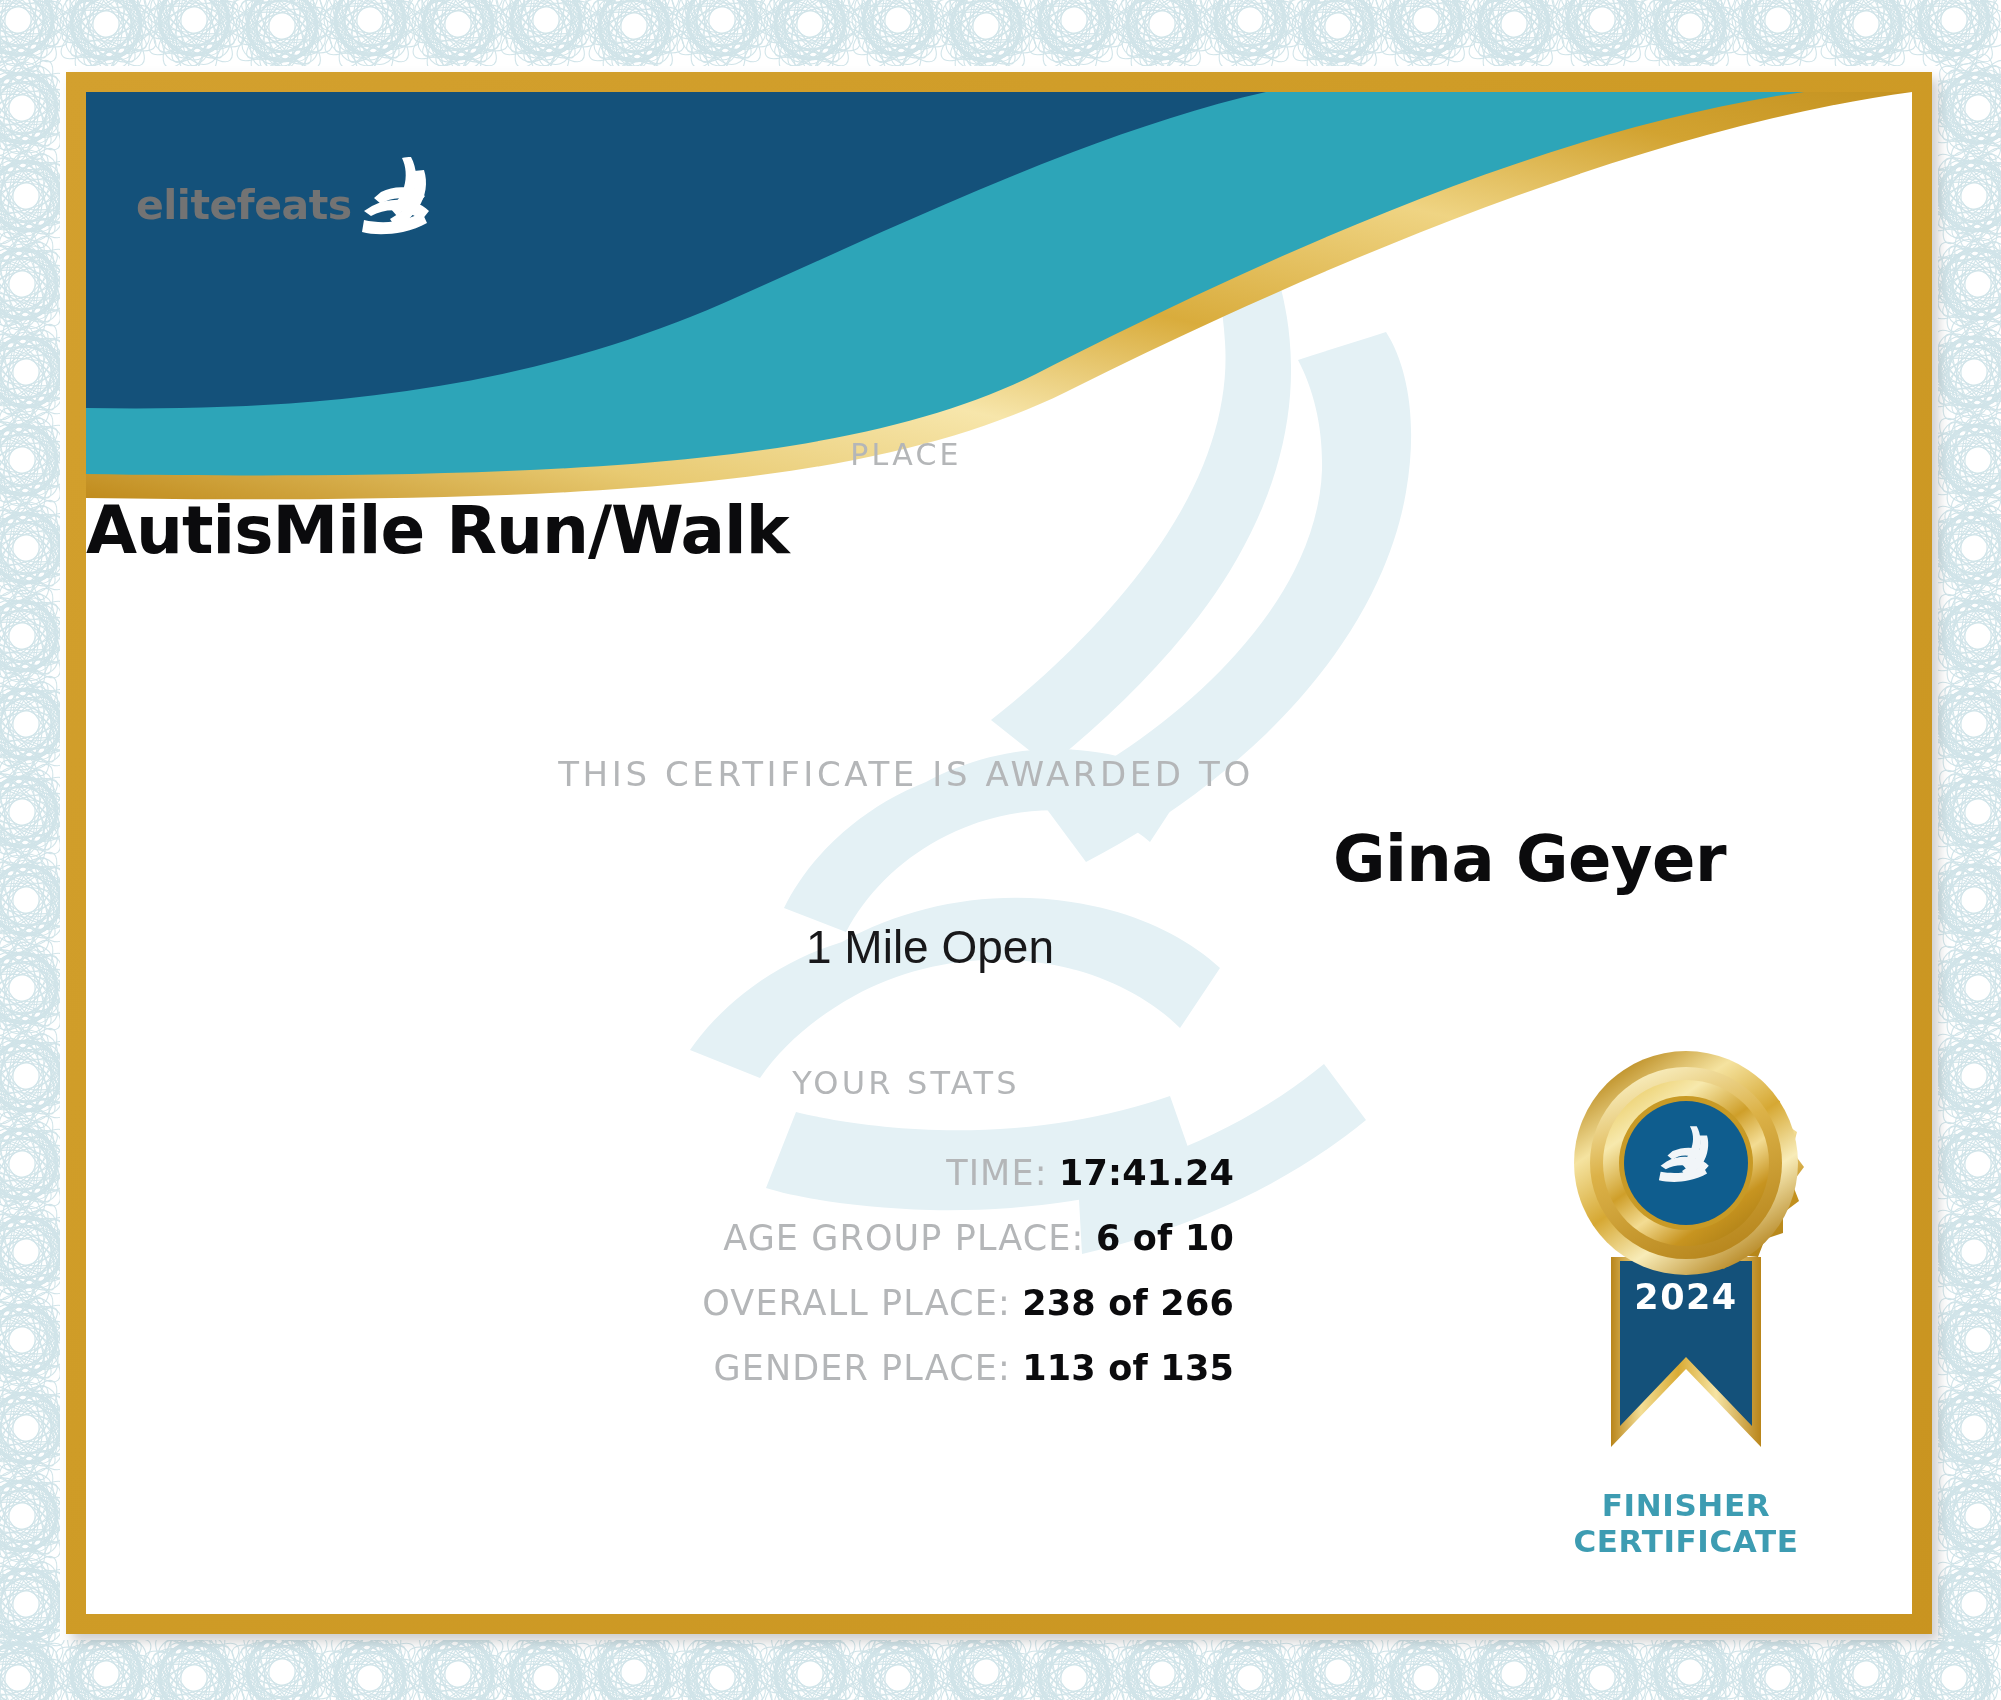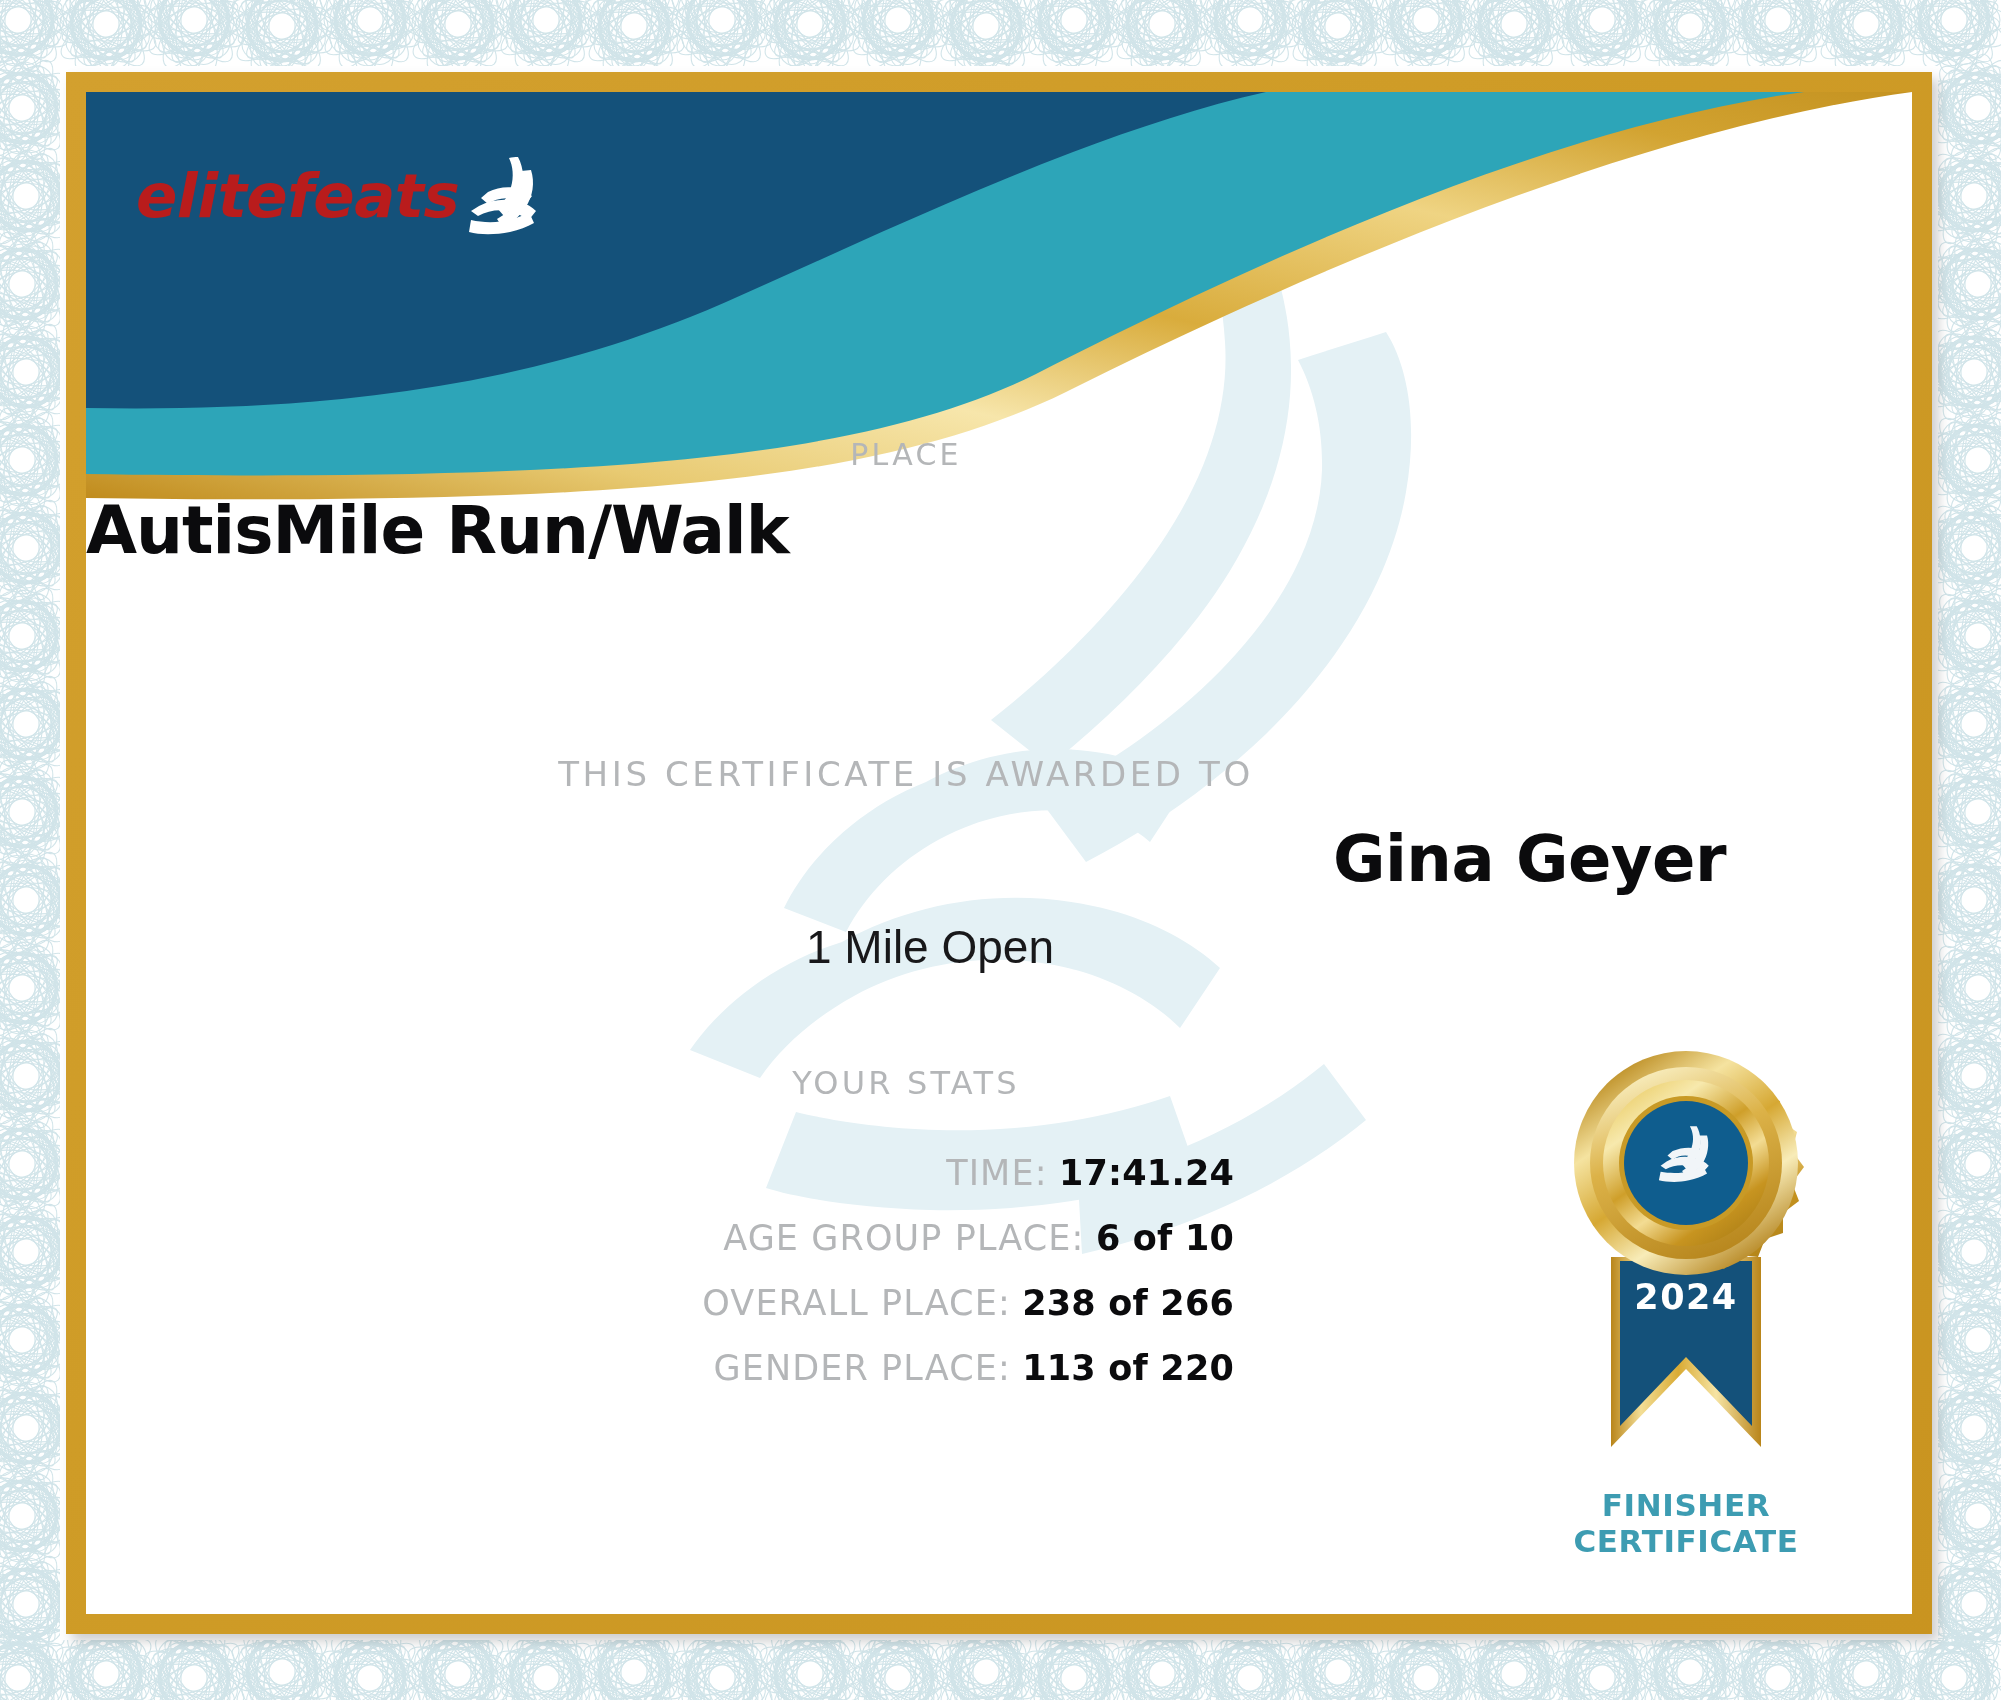--- a/index.html
+++ b/index.html
@@ -67,27 +67,26 @@
   .brand-logo {
     position: absolute;
     left: 50px;
     top: 62px;
     display: flex;
     align-items: flex-end;
     z-index: 6;
   }
 
   .brand-wordmark {
-    color: #b91c1c;
-    font-size: 61px;
+    color: #737373;
+    font-size: 41px;
     font-weight: 700;
     letter-spacing: -0.5px;
     line-height: 1;
     font-family: "DejaVu Sans", sans-serif;
-    font-style: italic;
   }
 
   .brand-wing {
     margin-left: 4px;
     margin-bottom: -12px;
   }
 
   
   .watermark {
     position: absolute;
@@ -430,21 +429,21 @@
           <div class="stat-row">
             <span class="stat-label">AGE GROUP PLACE:</span>
             <span class="stat-value">6 of 10</span>
           </div>
           <div class="stat-row">
             <span class="stat-label">OVERALL PLACE:</span>
             <span class="stat-value">238 of 266</span>
           </div>
           <div class="stat-row">
             <span class="stat-label">GENDER PLACE:</span>
-            <span class="stat-value">113 of 220</span>
+            <span class="stat-value">113 of 135</span>
           </div>
         </div>
 
         <svg class="medal-seal" viewBox="0 0 290 440" fill="none">
           <defs>
             <linearGradient id="ribbonGold" x1="0" y1="0" x2="1" y2="0">
               <stop offset="0%" stop-color="#b9851a"></stop>
               <stop offset="20%" stop-color="#f3de96"></stop>
               <stop offset="45%" stop-color="#d9ab34"></stop>
               <stop offset="70%" stop-color="#f6e4a4"></stop>

